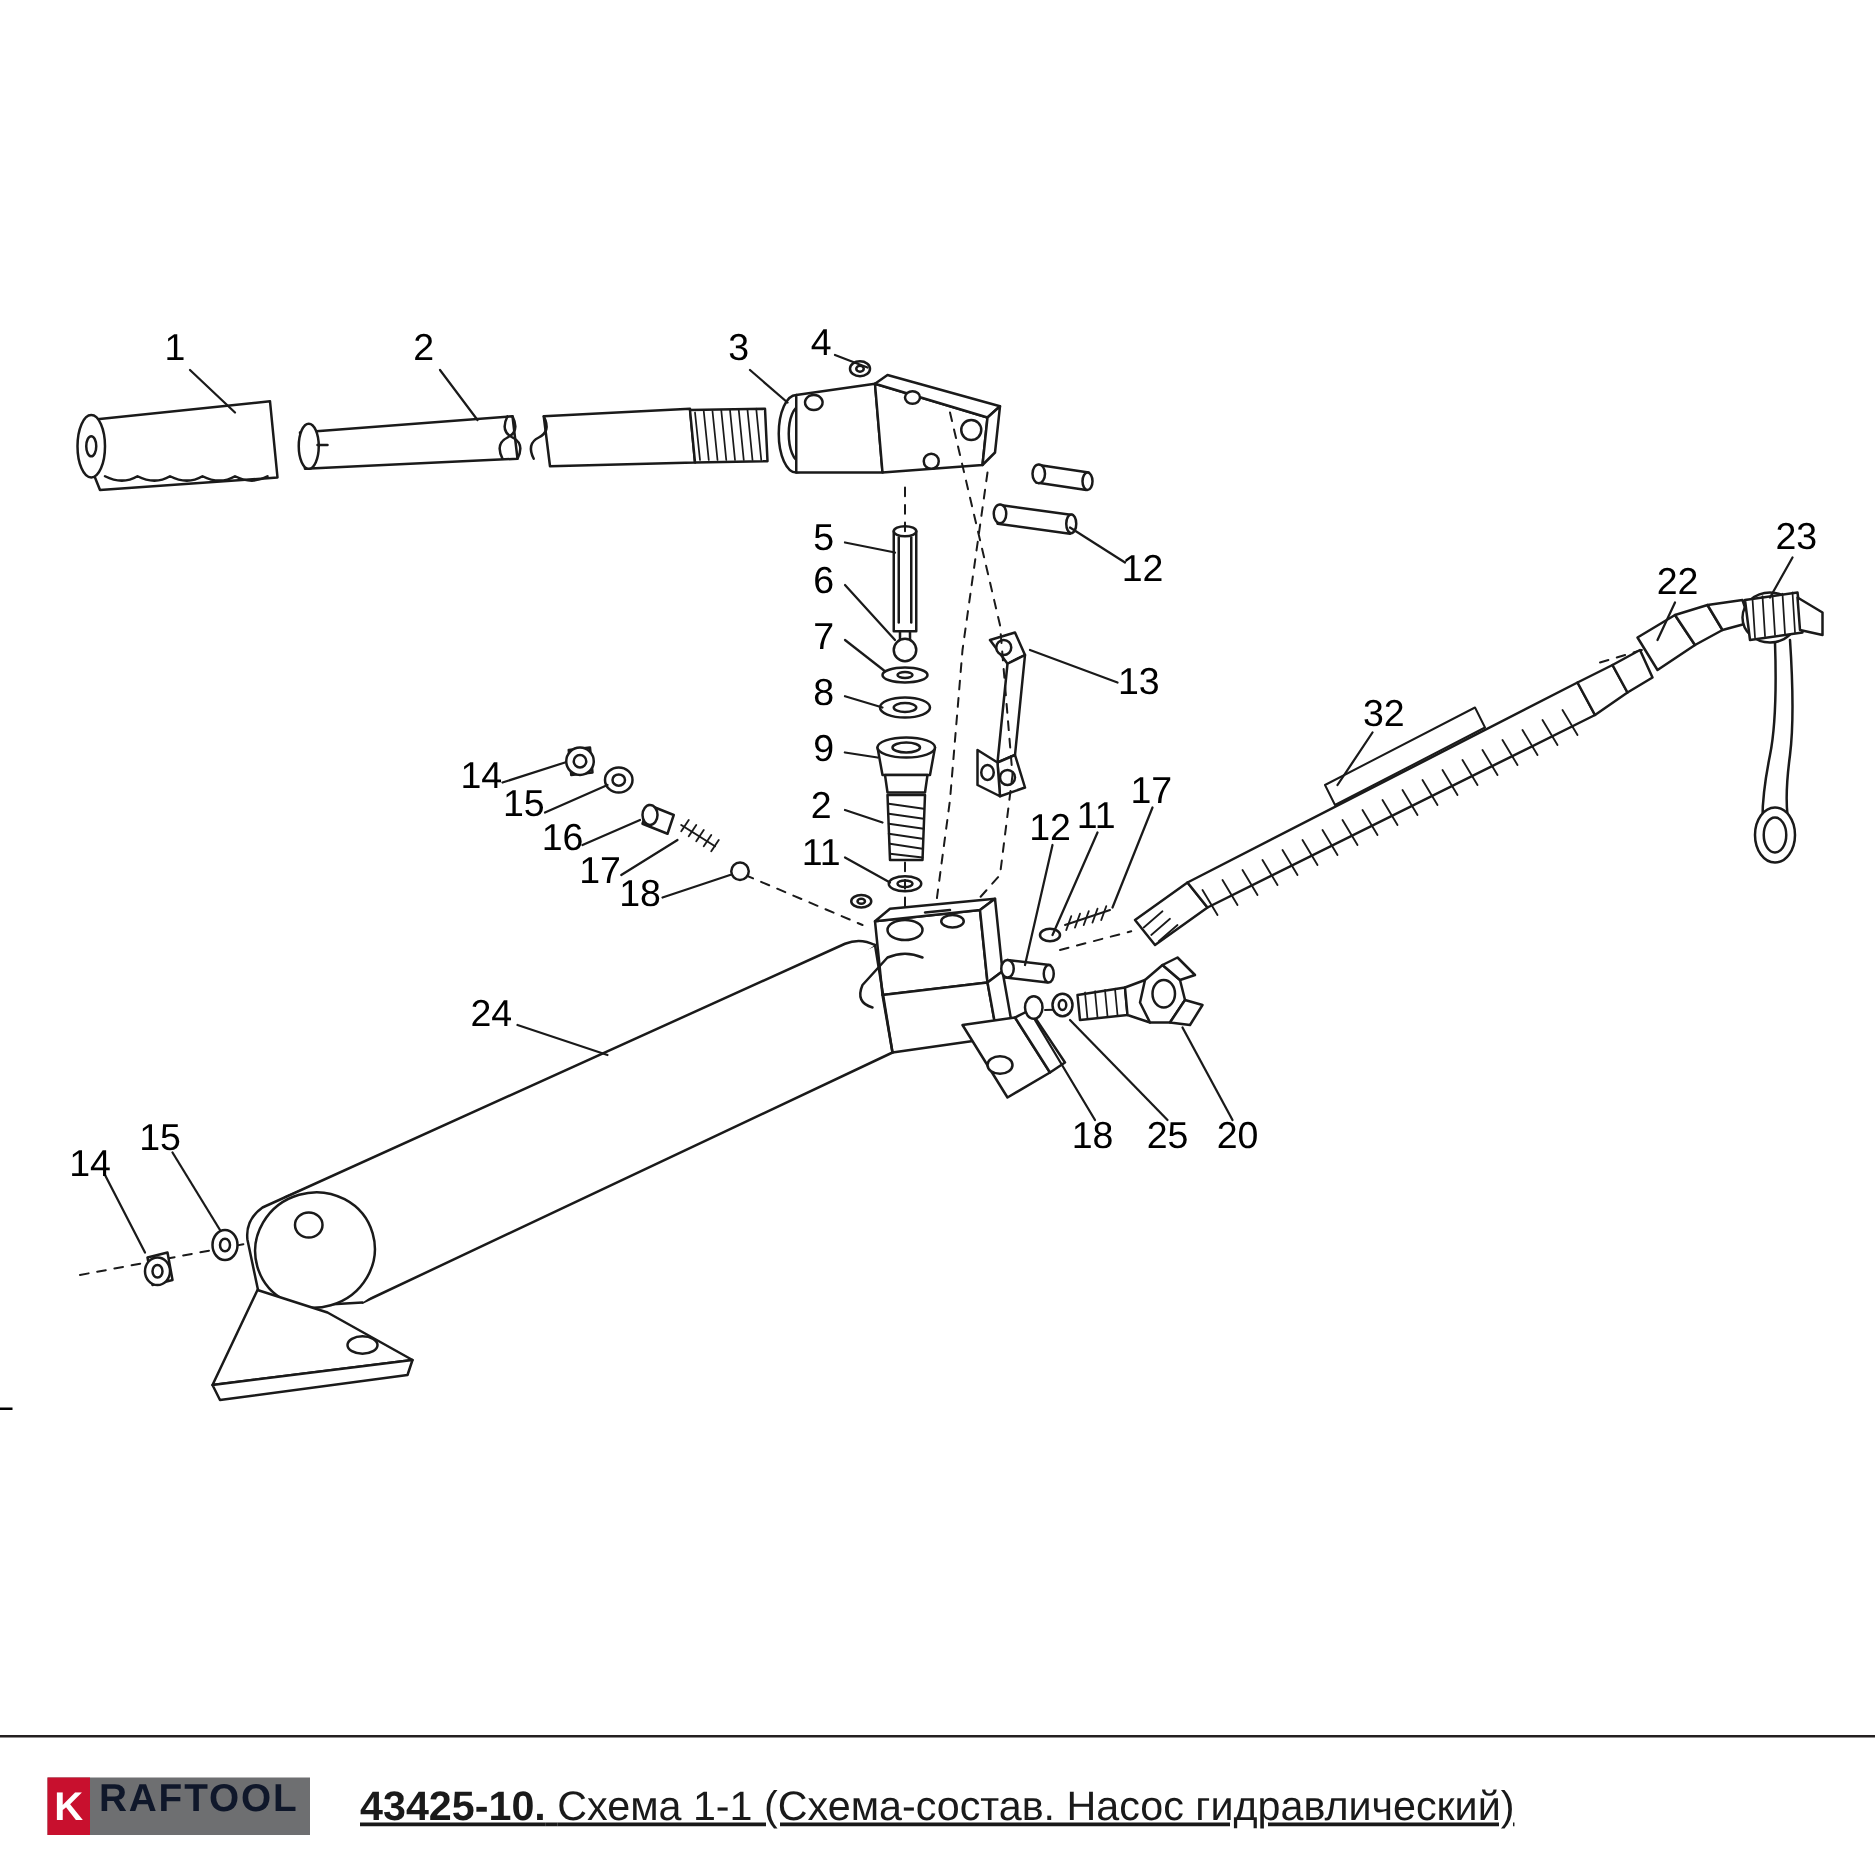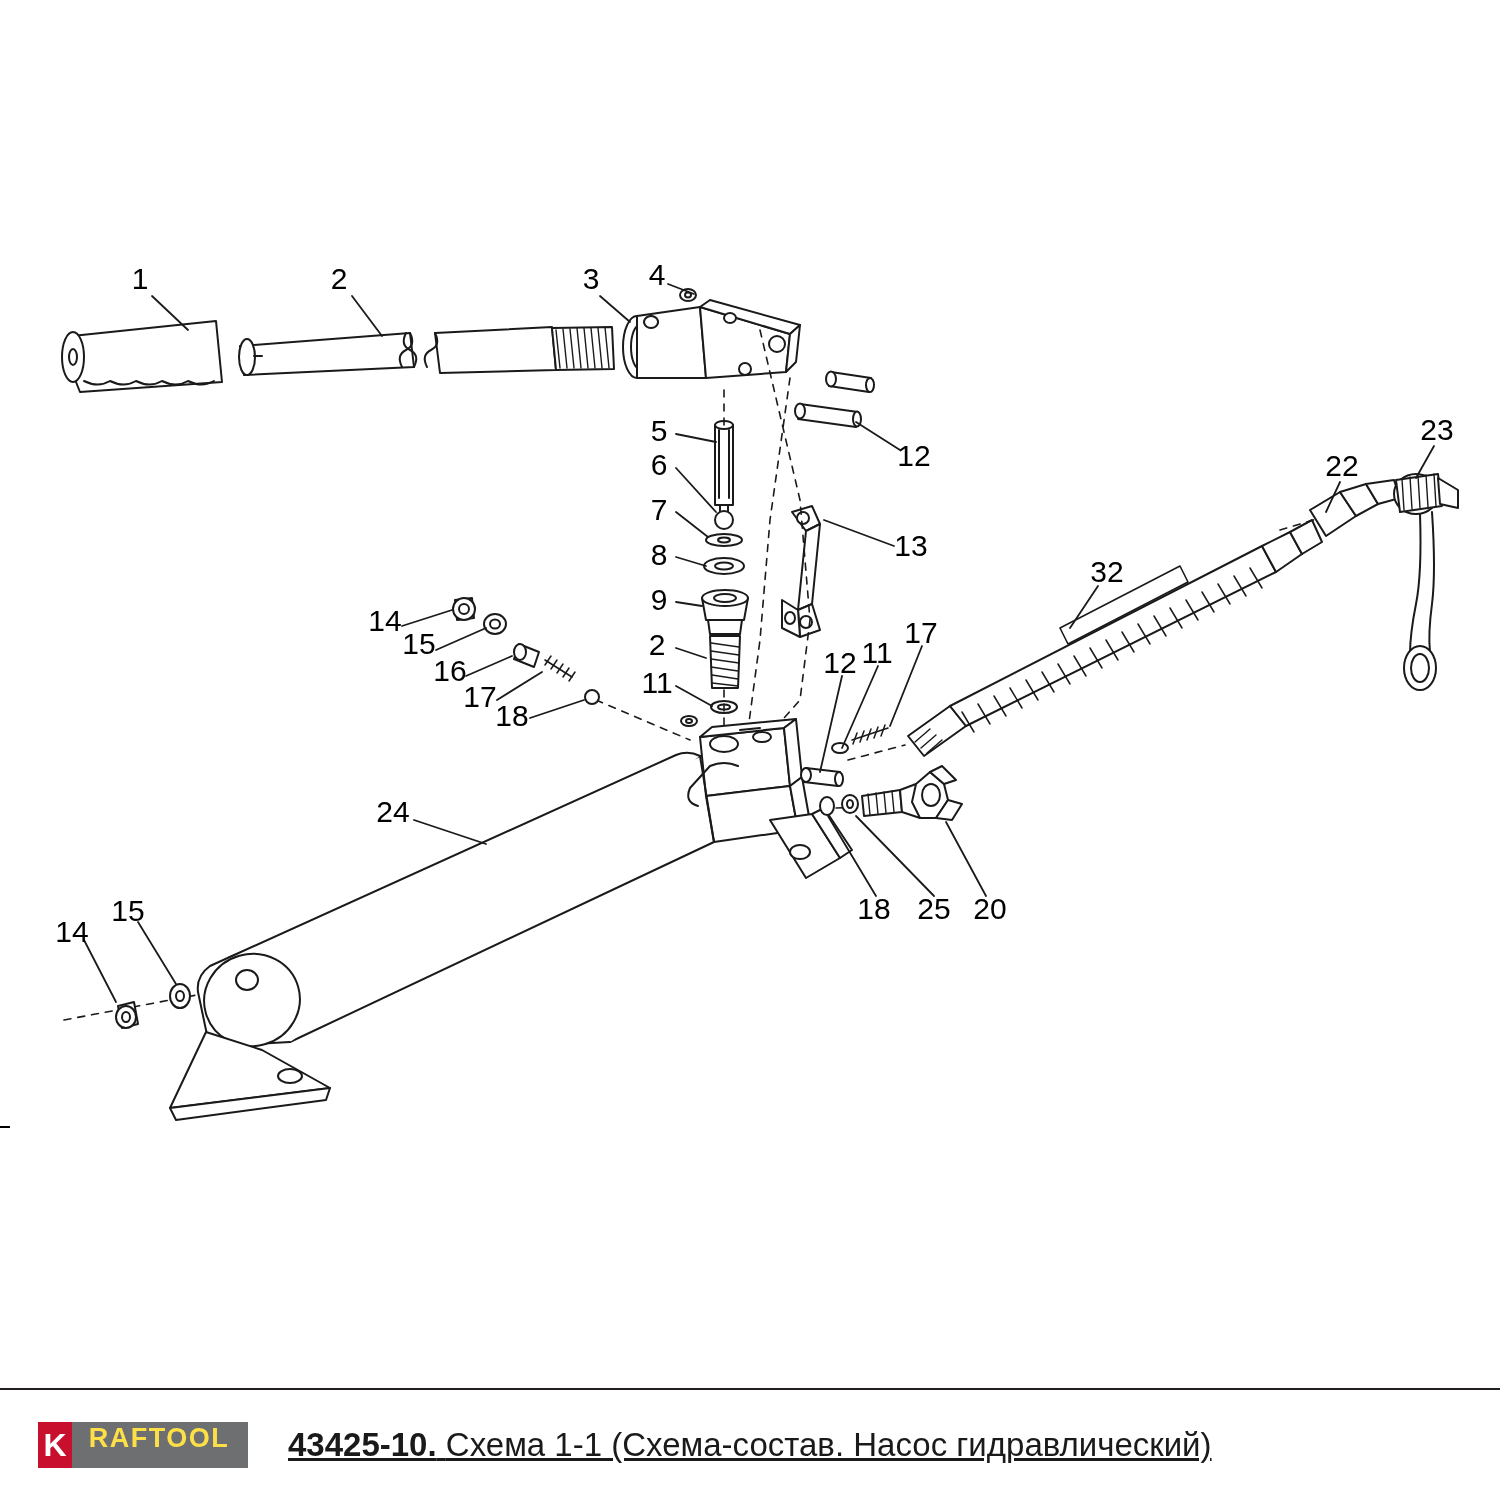--- a/index.html
+++ b/index.html
@@ -91,24 +91,24 @@
     display: flex;
     align-items: center;
     justify-content: center;
   }
   #brand-logo .k-word {
     position: absolute;
     left: 32px;
     top: 0;
     width: 178px;
     height: 33px;
-    color: #fde047;
+    color: #0f172a;
     font-family: "Liberation Sans", sans-serif;
     font-weight: bold;
-    font-size: 27px;
+    font-size: 31px;
     letter-spacing: 1.5px;
     display: flex;
     align-items: center;
     justify-content: center;
   }
   #caption {
     margin-left: 40px;
     font-size: 33px;
     color: #1a1a1a;
     white-space: nowrap;

